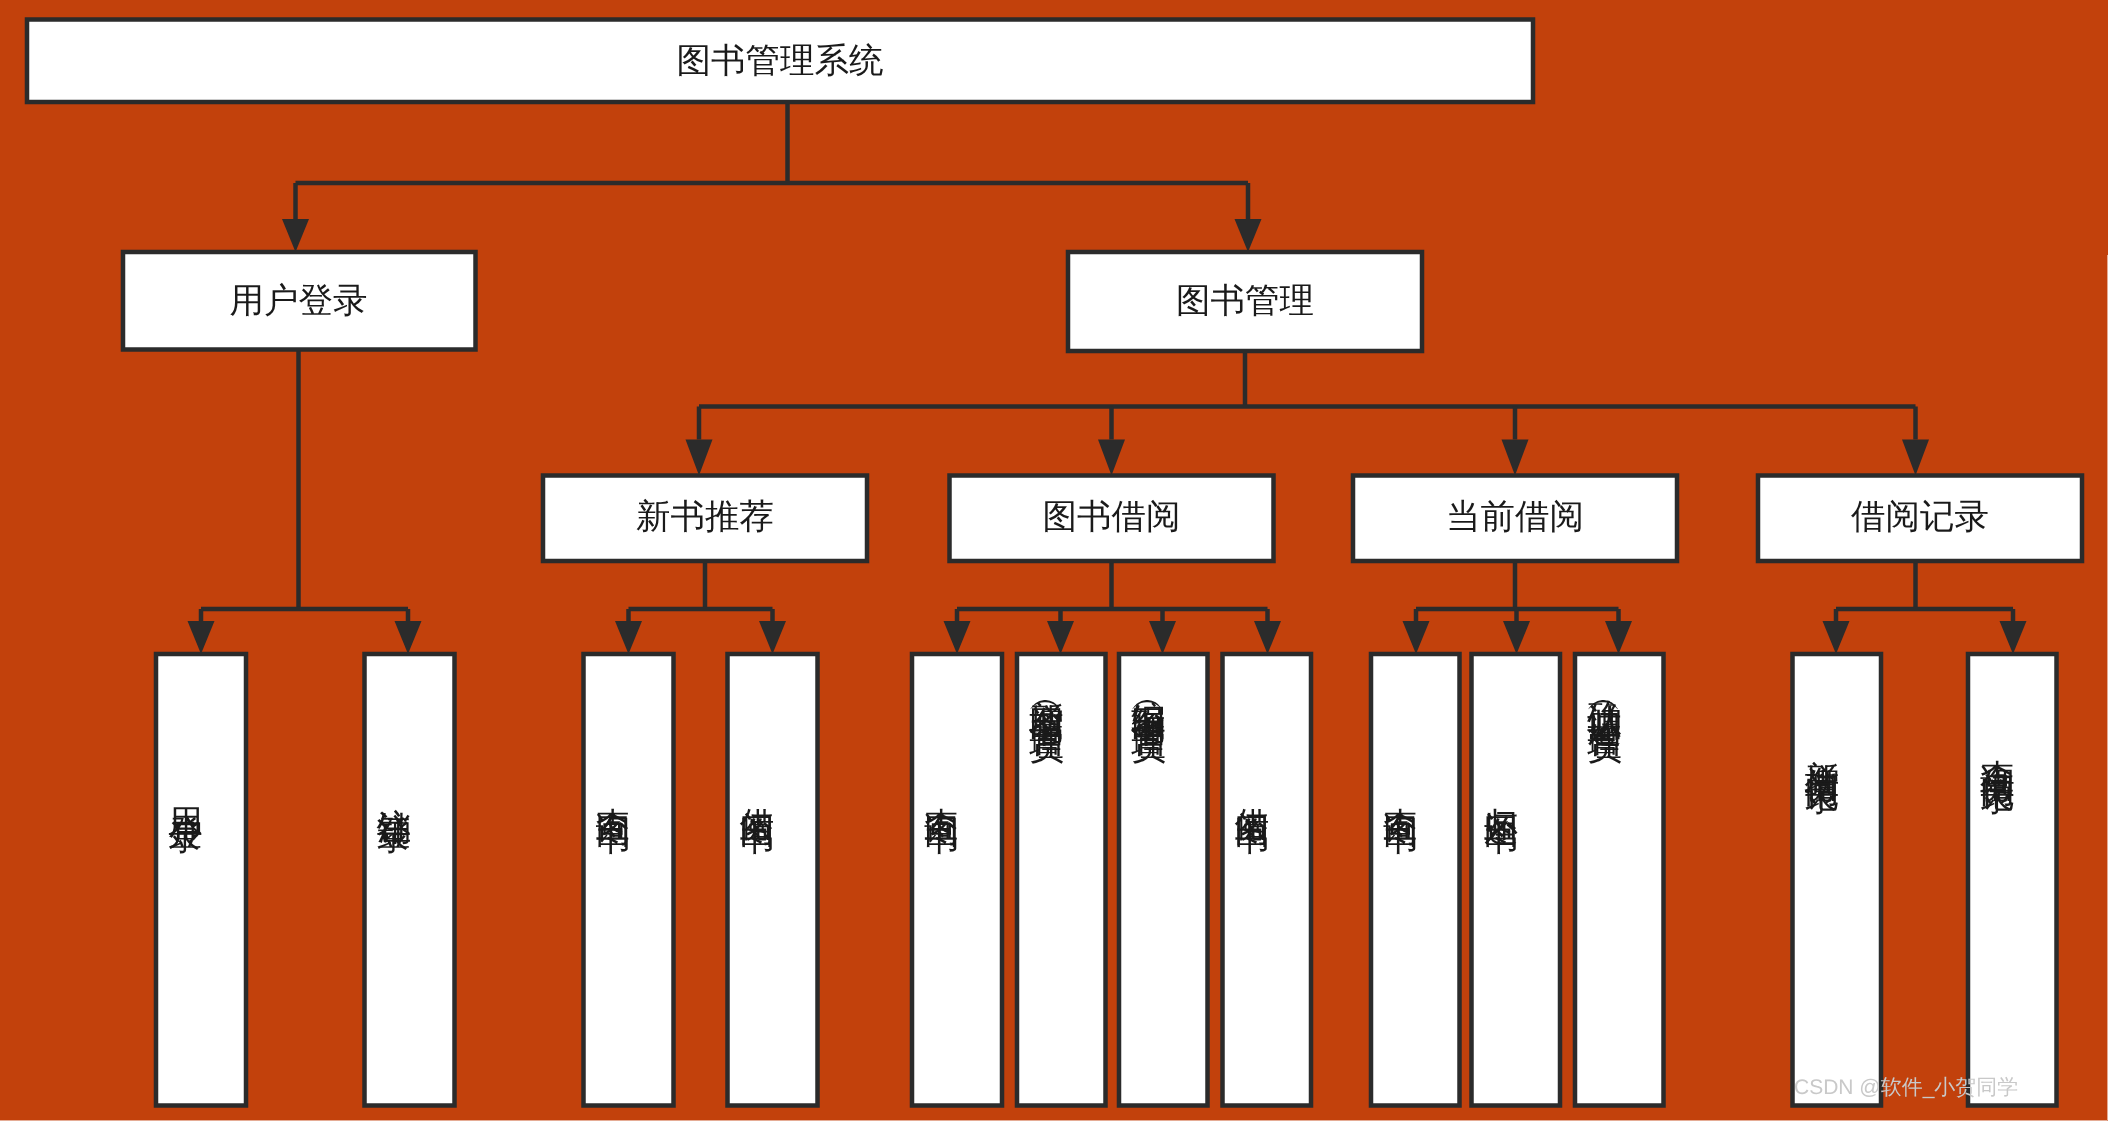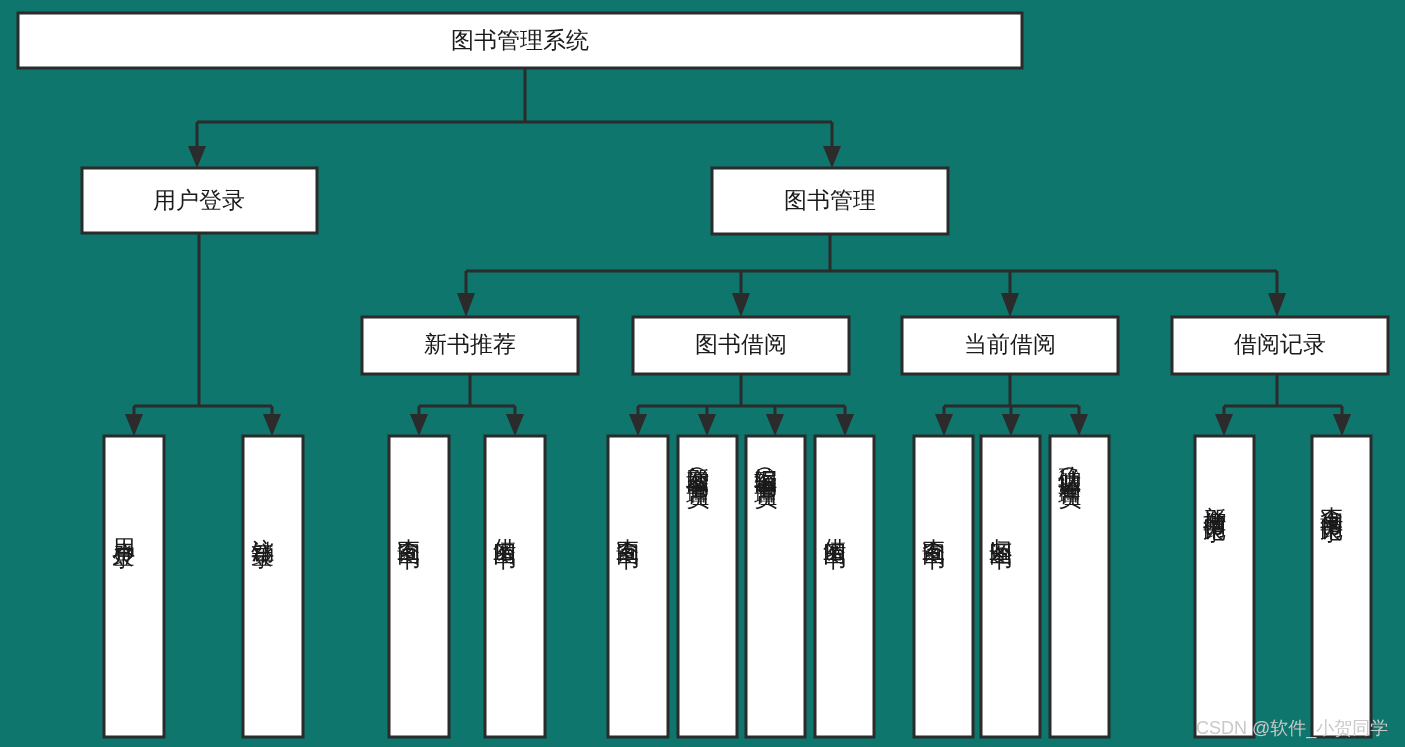--- a/index.html
+++ b/index.html
@@ -8,21 +8,21 @@
     padding: 0;
     background: #ffffff;
   }
   body {
     font-family: "Liberation Sans", "DejaVu Sans", sans-serif;
   }
   #diagram-root {
     position: relative;
     width: 1405px;
     height: 747px;
-    background: #0f766e;
+    background: #c2410c;
     overflow: hidden;
   }
   svg.canvas {
     position: absolute;
     left: 0;
     top: 0;
     width: 1405px;
     height: 747px;
     display: block;
   }
@@ -58,21 +58,21 @@
     line-height: 1.05;
     color: #1a1a1a;
     letter-spacing: 3px;
     text-align: left;
     pointer-events: none;
     user-select: none;
   }
   .watermark {
     position: absolute;
     font-family: "Liberation Sans", "DejaVu Sans", sans-serif;
-    font-size: 18px;
+    font-size: 14px;
     color: #c9c9c9;
     white-space: nowrap;
     user-select: none;
     text-align: center;
   }
 </style>
 </head>
 <body>
 
 <div id="diagram-root">

